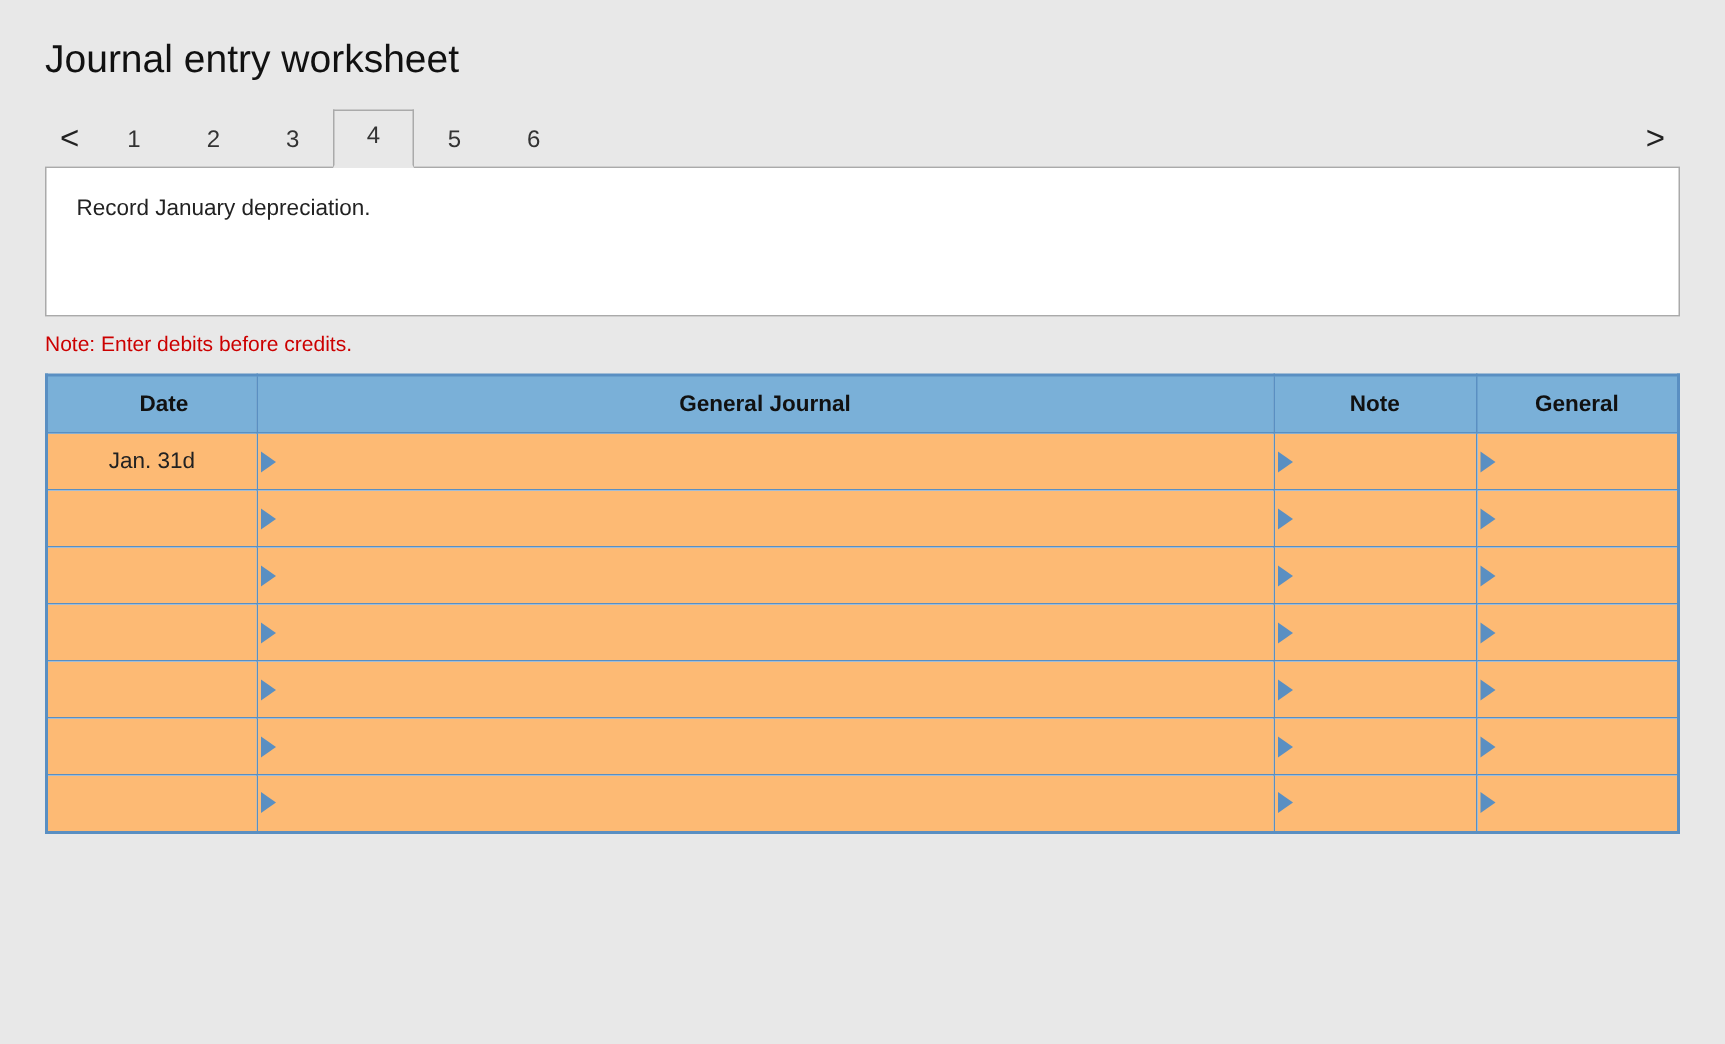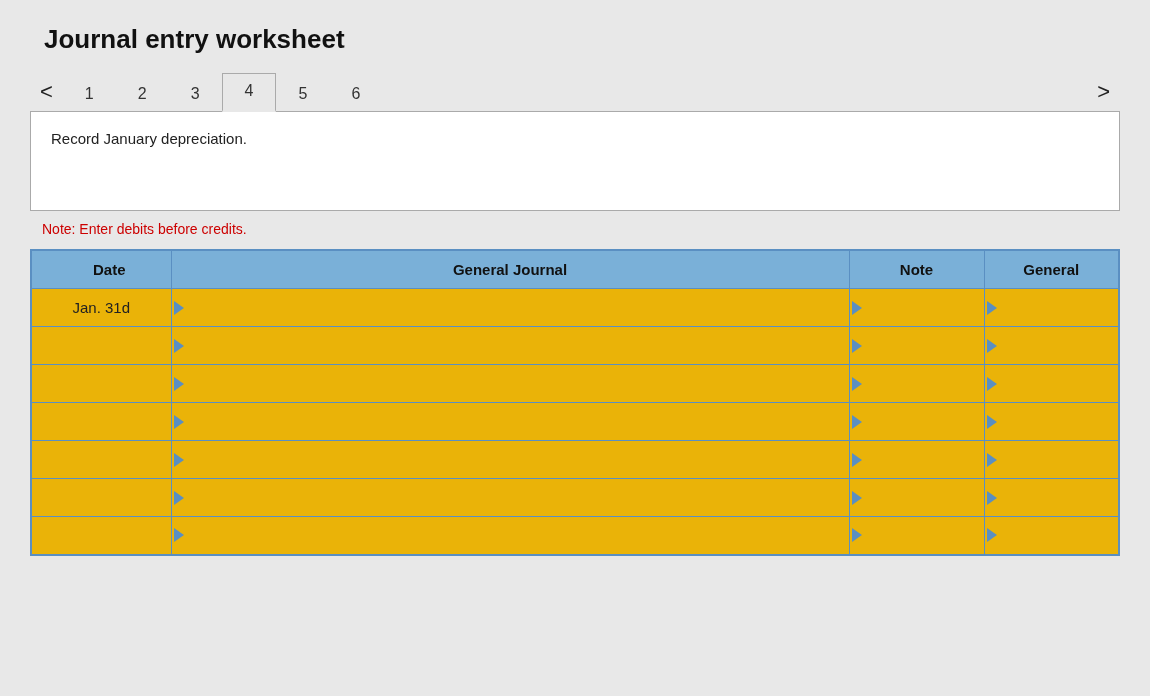--- a/index.html
+++ b/index.html
@@ -9,24 +9,23 @@
       font-family: Arial, sans-serif;
       font-size: 15px;
       color: #222;
       padding: 24px 30px;
       min-height: 696px;
       width: 1150px;
     }
 
     .page-title {
       font-size: 26px;
-      font-weight: 700;
+      font-weight: 400;
       margin-bottom: 18px;
       color: #111;
-      margin-left: 14px;
     }
 
     
     .tab-nav {
       display: flex;
       align-items: flex-end;
       gap: 0;
       margin-bottom: 0;
       position: relative;
     }
@@ -73,21 +72,21 @@
       font-size: 15px;
       color: #222;
       width: 100%;
       position: relative;
       z-index: 1;
     }
 
     .note-text {
       color: #cc0000;
       font-size: 14px;
-      margin: 10px 0 12px 12px;
+      margin: 10px 0 12px 0;
     }
 
     
     .journal-table {
       width: 100%;
       border-collapse: collapse;
       border: 2px solid #5a8fc2;
     }
 
     .journal-table thead tr th {
@@ -112,21 +111,21 @@
 
     .journal-table thead tr th.debit-col,
     .journal-table thead tr th.credit-col {
       width: 135px;
     }
 
     .journal-table tbody tr td {
       border: 1px solid #5a8fc2;
       height: 38px;
       padding: 0;
-      background: #eab308;
+      background: #fdba74;
       position: relative;
     }
 
     .journal-table tbody tr td.date-cell {
       text-align: center;
       font-size: 15px;
       color: #222;
       padding: 0 8px;
     }
 

